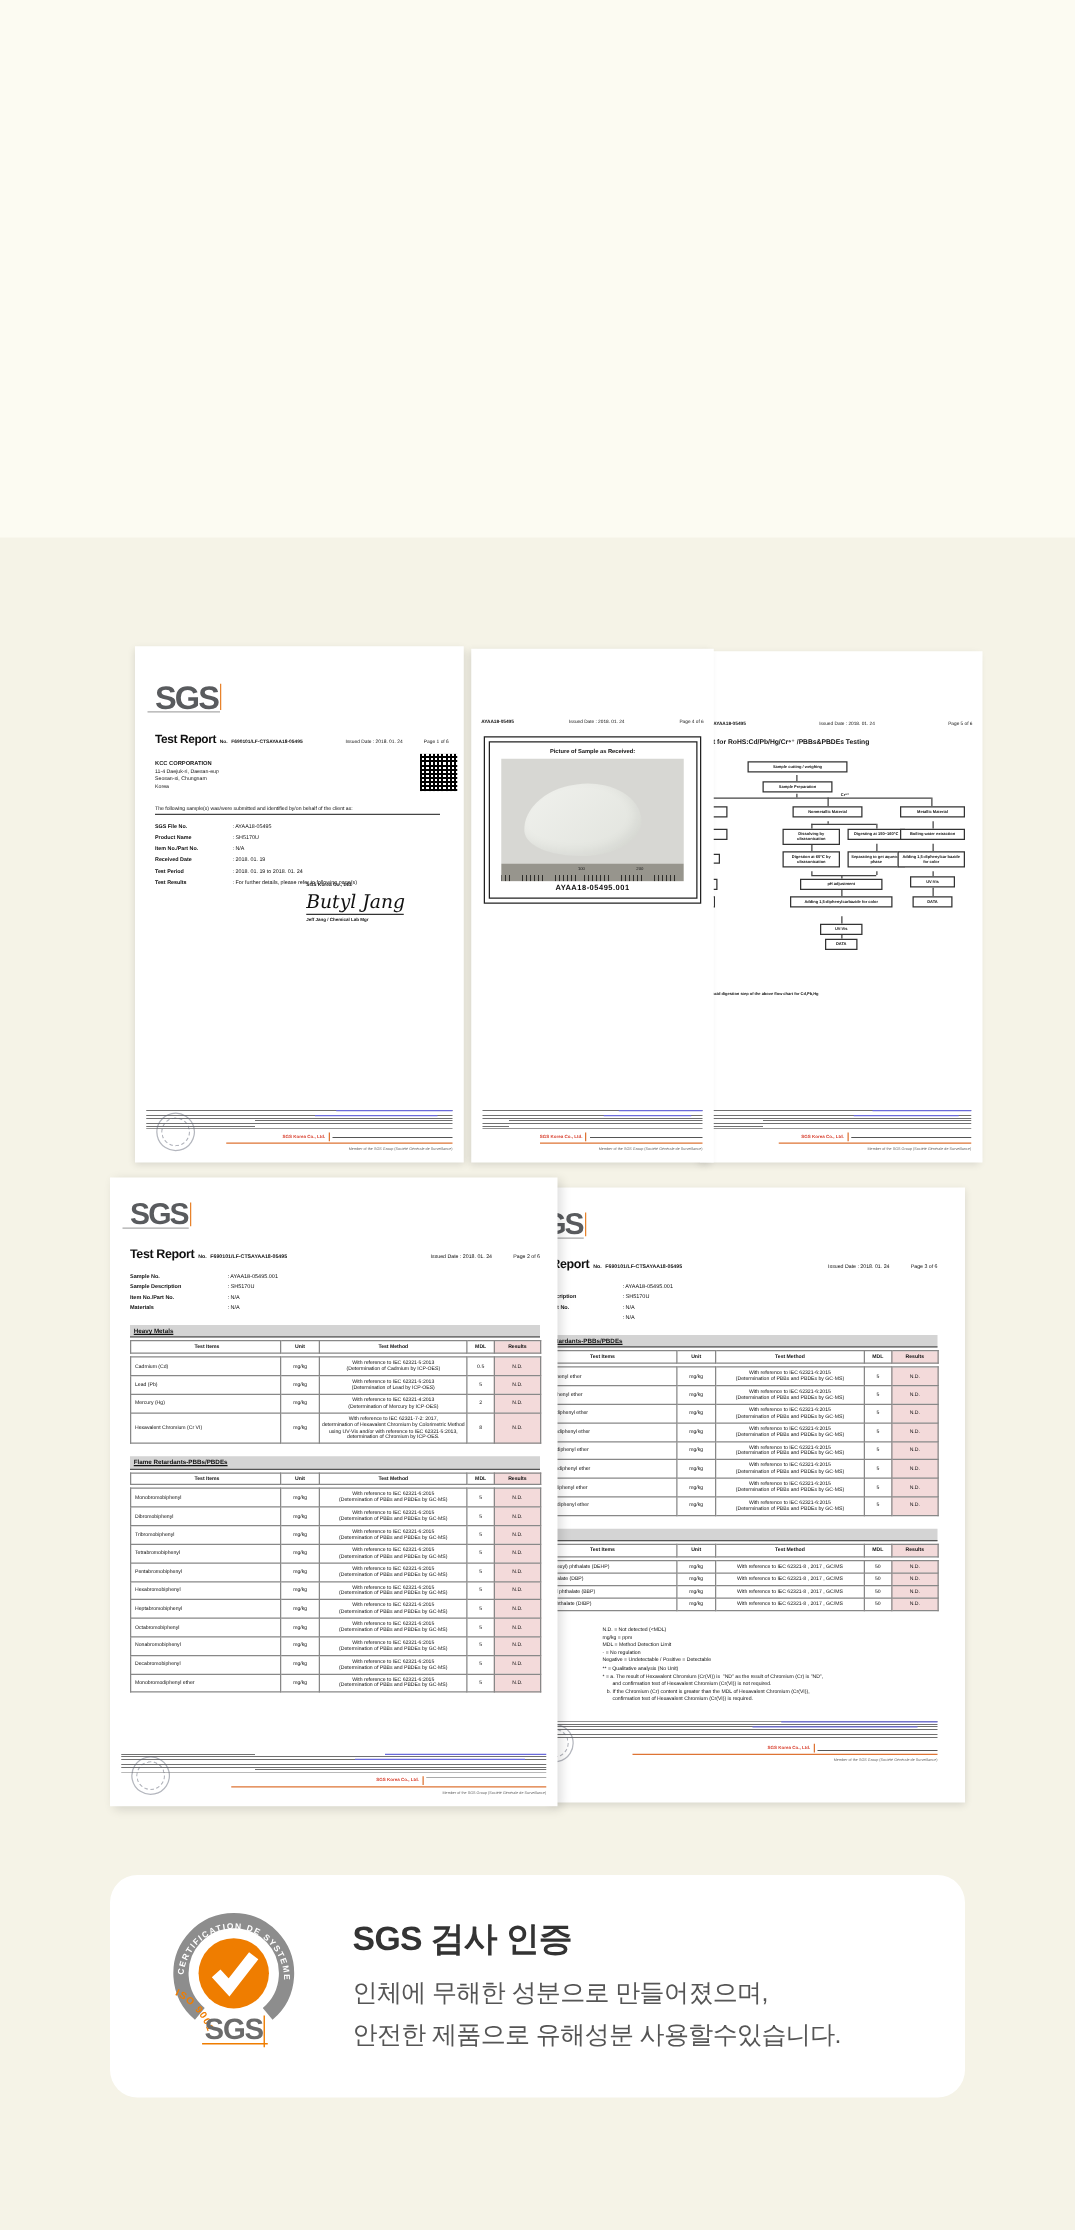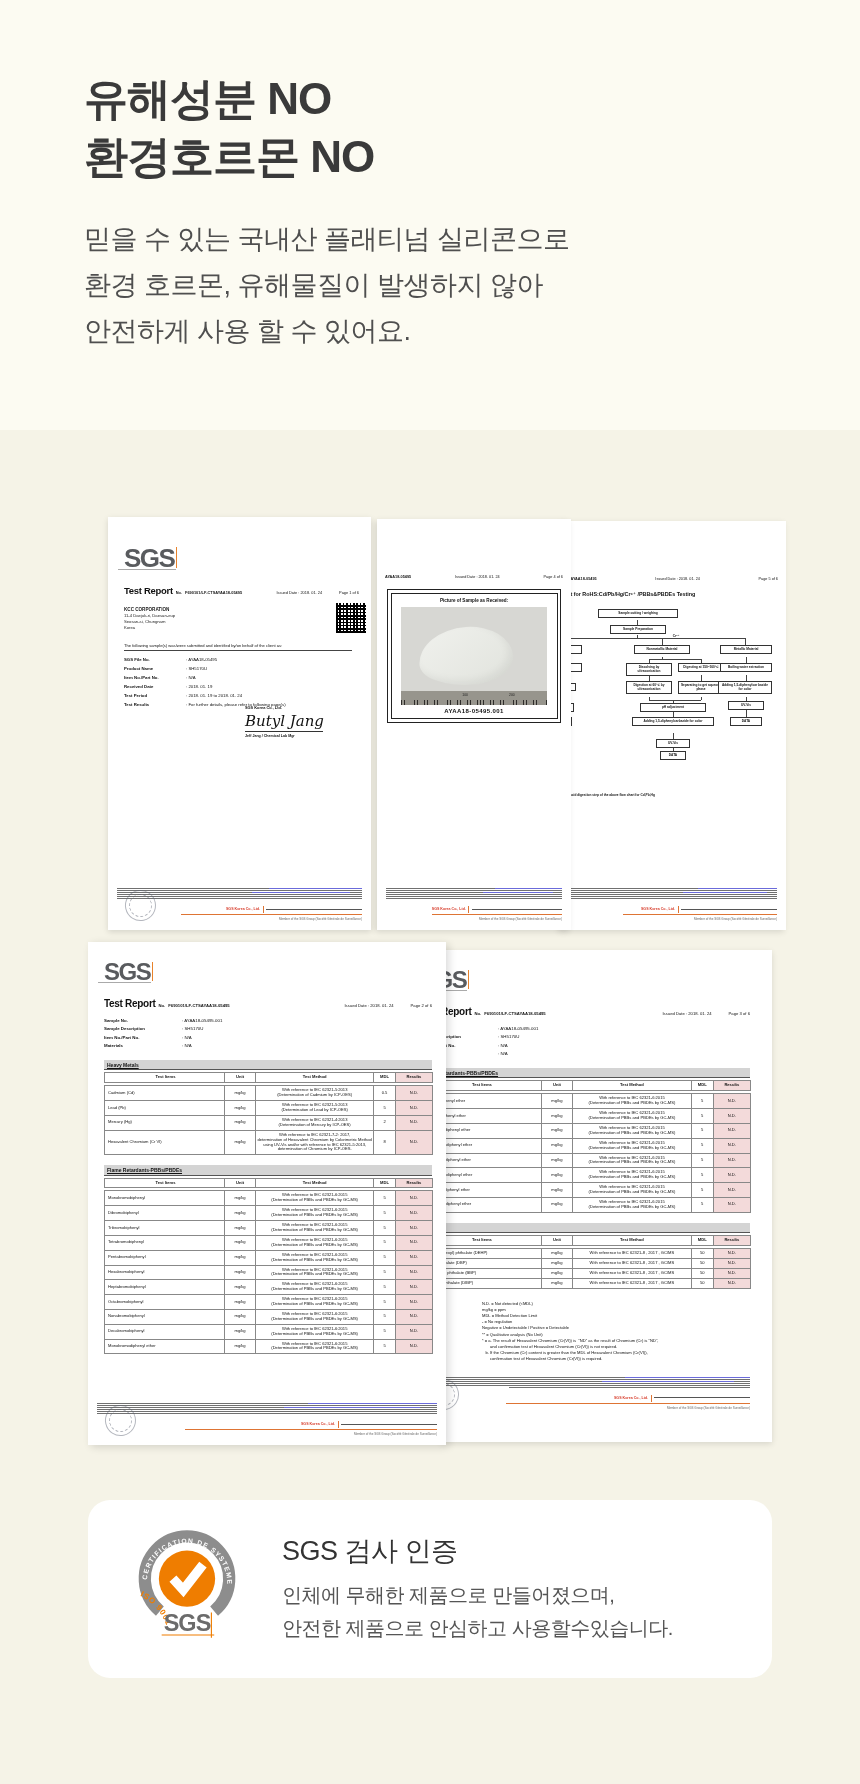--- a/index.html
+++ b/index.html
@@ -100,40 +100,29 @@
   .cu{width:9%;text-align:center;}
   .cm{width:37%;text-align:center;}
   .cd{width:6%;text-align:center;}
   .cr{width:11%;text-align:center;background:#F3DADA;}
   .tblhd .td{font-weight:bold;text-align:center;}
   .notes{margin-top:12px;margin-left:62px;font-size:4.1px;line-height:6.2px;white-space:pre;color:#111;}
 
   
   .cert-card{position:absolute;left:88px;top:1500px;width:684px;height:178px;background:#fff;border-radius:22px;display:flex;align-items:center;padding-left:38px;box-sizing:border-box;gap:34px;z-index:4;}
   .badge{flex:0 0 auto;}
-  .cert-text h3{margin:0 0 10px;font-size:27px;font-weight:400;color:#333;letter-spacing:-0.5px;}
+  .cert-text h3{margin:0 0 10px;font-size:27px;font-weight:700;color:#333;letter-spacing:-0.5px;}
   .cert-text p{margin:0;font-size:20px;color:#555;line-height:33px;letter-spacing:-0.5px;}
 </style>
 </head>
 <body>
 
 <div class="canvas">
   <div class="band"></div>
 
-  <header class="hero">
-    <div class="hero-title">
-      <div>유해성분 NO</div>
-      <div>환경호르몬 NO</div>
-    </div>
-    <div class="hero-body">
-      <div>믿을 수 있는 국내산 플래티넘 실리콘으로</div>
-      <div>환경 호르몬, 유해물질이 발생하지 않아</div>
-      <div>안전하게 사용 할 수 있어요.</div>
-    </div>
-  </header>
 
   <section class="page p-top1">
     <div class="body1">
       <span class="minilogo" style="font-size:26px;">SGS</span>
       <div class="rephead">
         <span class="reptitle">Test Report</span>
         <span class="repno">No.</span>
         <span class="repno">F690101/LF-CTSAYAA18-05495</span>
         <span class="repissued">Issued Date :  2018. 01. 24</span>
         <span class="reppage">Page 1 of 6</span>
@@ -704,17 +693,17 @@
         <textPath href="#arcISO" startOffset="2%">ISO 9001</textPath>
       </text>
       <circle cx="65" cy="64" r="30" fill="#EF7D00"></circle>
       <path d="M 50 64 L 61 76 L 82 49" stroke="#FFFFFF" stroke-width="10" fill="none"></path>
       <text x="65" y="120" text-anchor="middle" font-size="25" font-weight="bold" fill="#6B6B6B" letter-spacing="-1" font-family="Liberation Sans, sans-serif">SGS</text>
       <line x1="38" y1="124" x2="94" y2="124" stroke="#EF7D00" stroke-width="1.2"></line>
       <line x1="91" y1="100" x2="91" y2="127" stroke="#EF7D00" stroke-width="1.2"></line>
     </svg>
     <div class="cert-text">
       <h3>SGS 검사 인증</h3>
-      <p>인체에 무해한 제품으로 만들어졌으며,</p>
-      <p>안전한 제품으로 안심하고 사용할수있습니다.</p>
+      <p>인체에 무해한 성분으로 만들어졌으며,</p>
+      <p>안전한 제품으로 유해성분 사용할수있습니다.</p>
     </div>
   </section>
 </div>
 
 </body></html>

